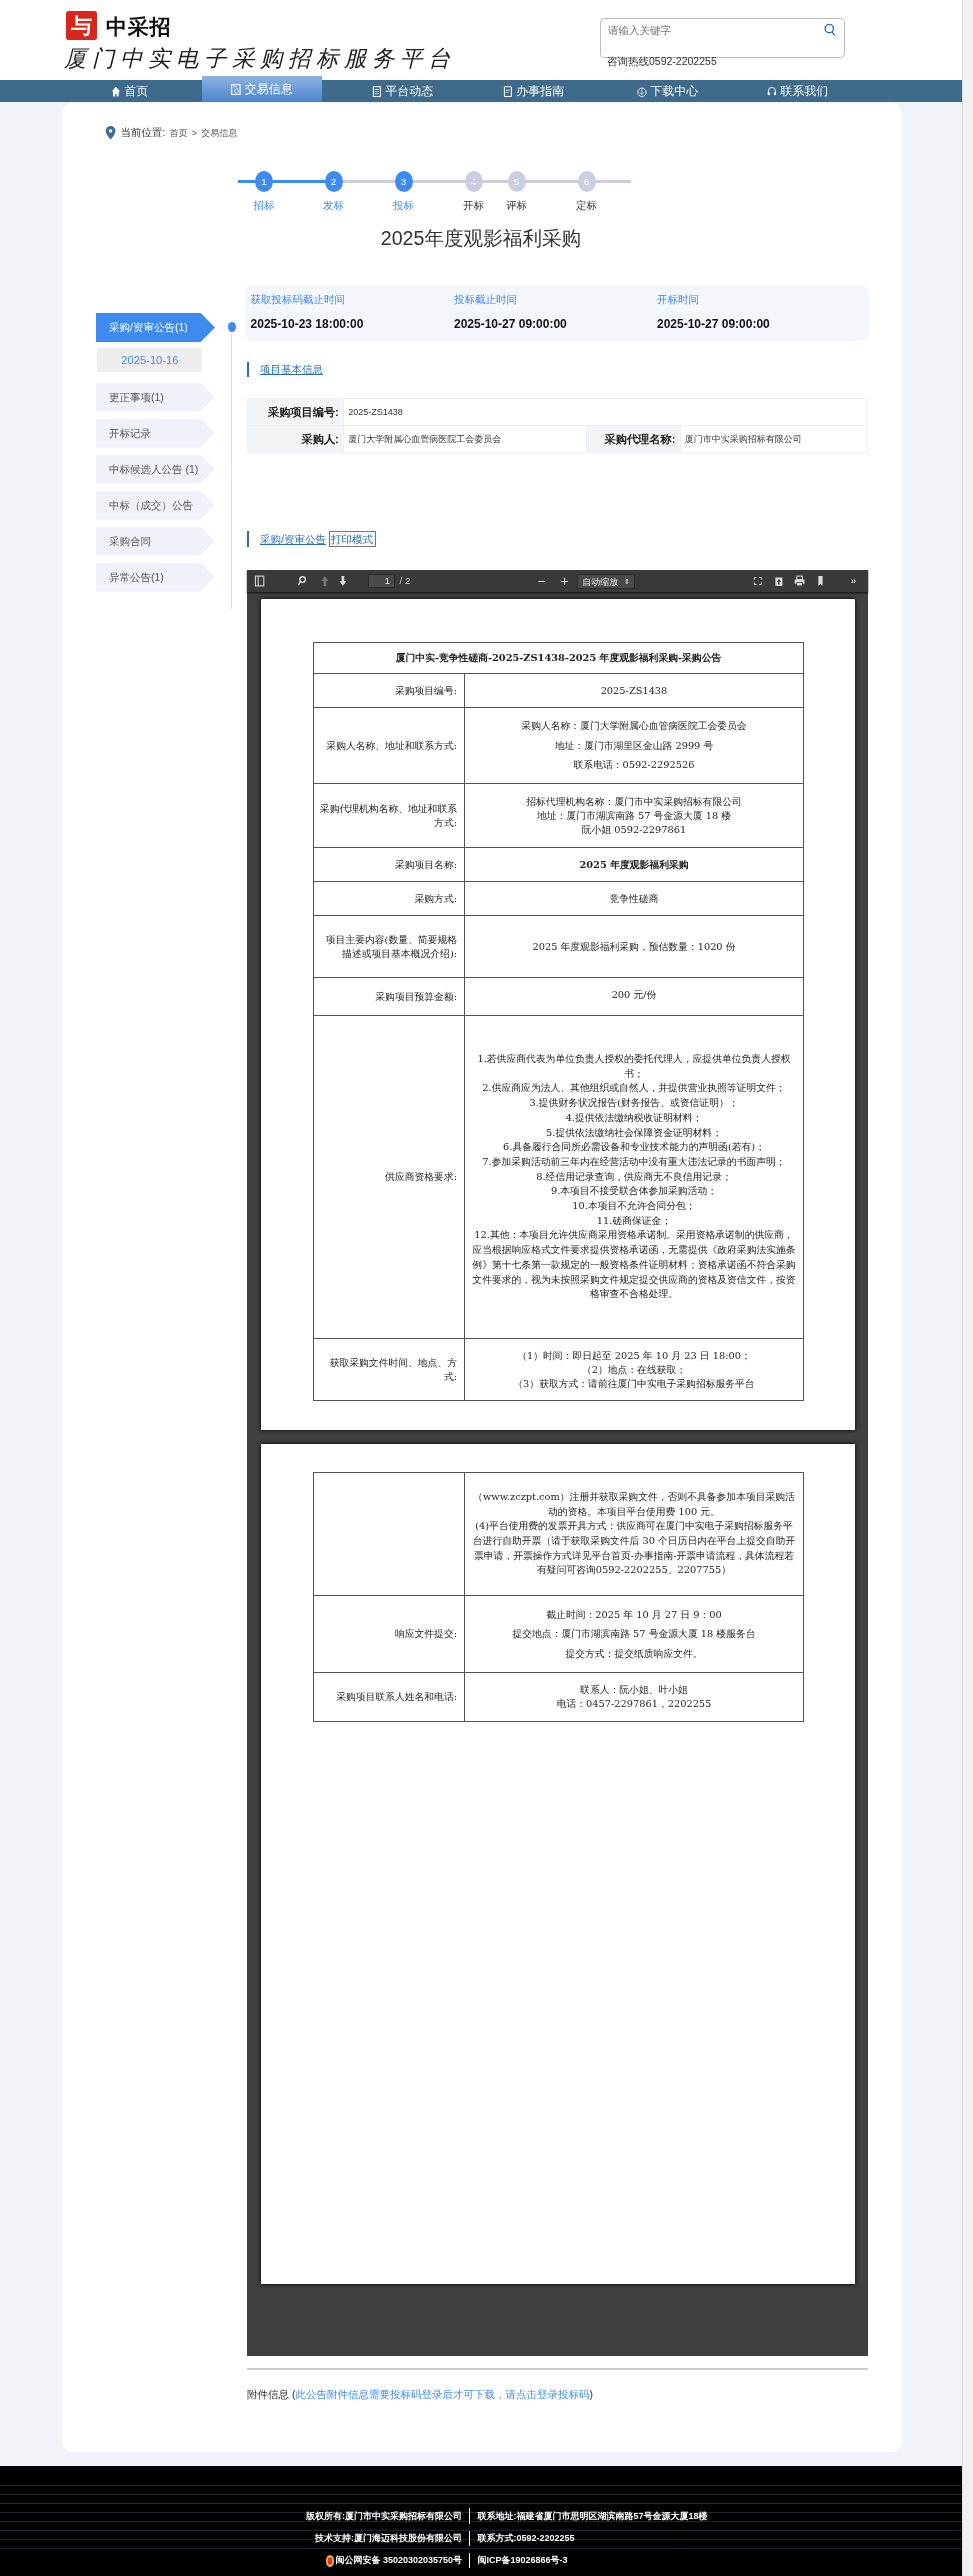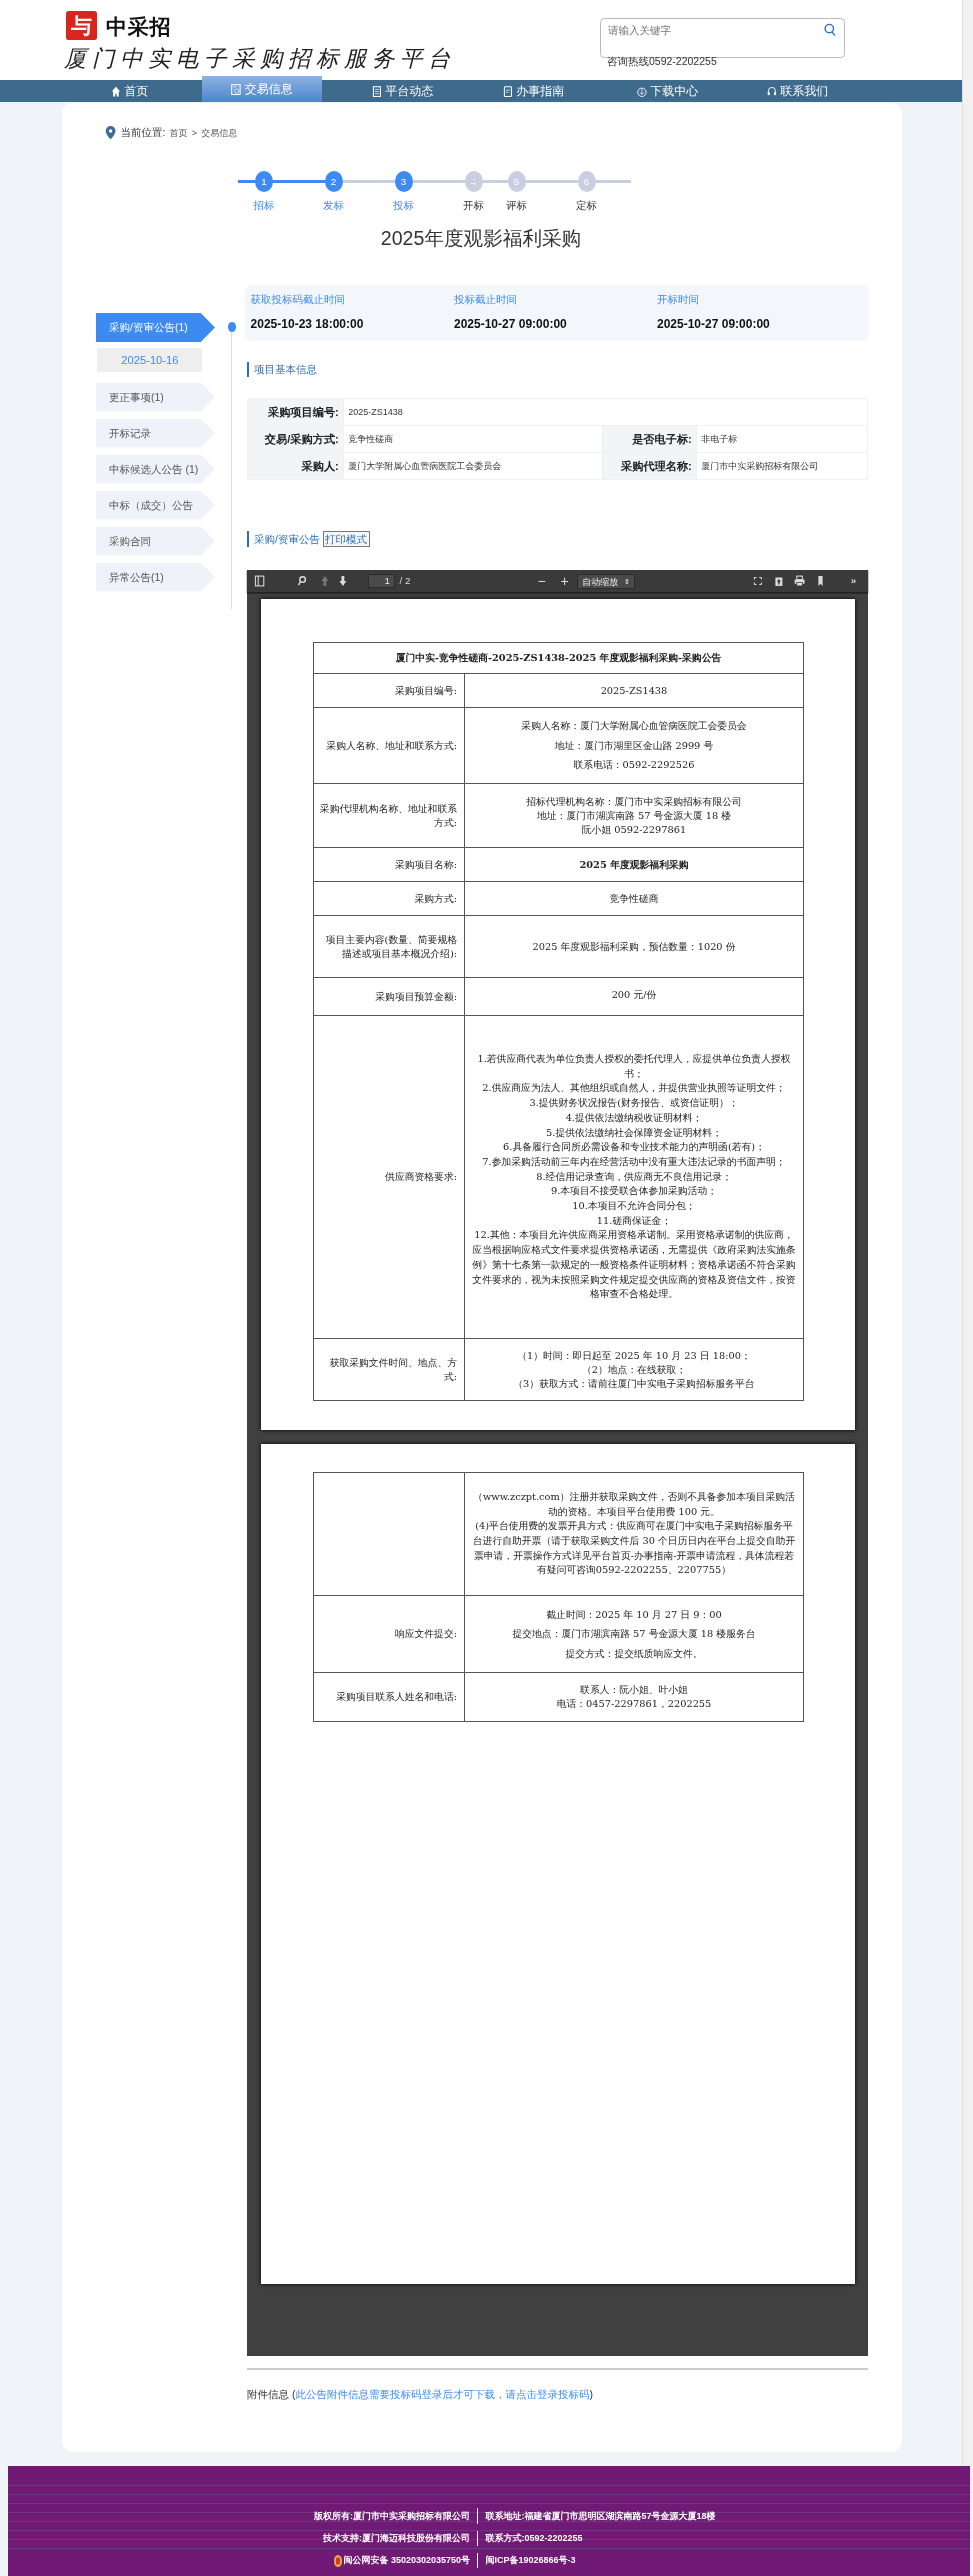--- a/index.html
+++ b/index.html
@@ -32,42 +32,42 @@
 .side-item span{position:relative;}
 .side-item.active{color:#fff;}
 .side-item.active .bg{background:#3d8bf0;}
 .side-date{width:105px;height:24.5px;margin:-1.4px 0 10.5px 1.4px;background:#eee;color:#3d8bf0;text-align:center;line-height:24.5px;font-size:11.2px;}
 .timeline-dot{position:absolute;left:228px;top:322px;width:8.4px;height:9.8px;border-radius:50%;background:#3d8bf0;}
 .timeline-line{position:absolute;left:231px;top:329px;width:0.7px;height:280px;background:#ddd;}
 .times{position:absolute;left:245px;top:285px;width:624px;height:56px;background:#f3f6fa;border-radius:7px;}
 .time-col{position:absolute;top:8.4px;}
 .time-col .t-label{font-size:10.5px;color:#3d8bf0;}
 .time-col .t-val{margin-top:9.8px;font-size:12px;font-weight:bold;color:#111;}
-.sect-title{position:absolute;left:247px;font-size:10.5px;color:#2a6fb8;border-left:2.1px solid #2a6fb8;padding-left:5px;line-height:15.4px;}
+.sect-title{position:absolute;left:247px;font-size:10.5px;color:#2a6fb8;border-left:2.1px solid #2a6fb8;padding-left:11px;line-height:15.4px;text-decoration:underline;}
 .info-table{position:absolute;left:247px;top:398px;width:621px;border-collapse:collapse;font-size:9px;}
 .info-table td{border:0.7px solid #eef0f2;height:27px;}
 .info-table td.k{background:#f2f4f6;text-align:right;font-size:11.2px;font-weight:bold;color:#222;padding-right:4.2px;width:96px;}
 .info-table td.k2{width:94px;}
 .info-table td.v{padding-left:4.2px;color:#333;}
 .print-btn{display:inline-block;border:0.7px solid #777;background:#f6f6f6;color:#2a6fb8;padding:0 1.4px;margin-left:2.8px;font-size:10.5px;line-height:14px;}
 .pdf{position:absolute;left:247px;top:570px;width:621px;height:1786px;background:#404040;}
 .pdf-toolbar{position:absolute;left:0;top:0;width:621px;height:23px;background:#3a3a3a;border-bottom:0.7px solid #222;box-shadow:0 0.7px 1.4px #000;}
 .tb{position:absolute;top:4.2px;height:14px;color:#ddd;font-size:9.8px;line-height:14px;text-align:center;}
 .page-input{position:absolute;left:121px;top:3.5px;width:27px;height:14.7px;background:#4a4a4a;border:0.7px solid #2c2c2c;color:#eee;font-size:9px;text-align:right;padding-right:4.2px;line-height:13.3px;}
 .zoom-select{position:absolute;left:330px;top:3.5px;width:58px;height:15.4px;background:#4a4a4a;border:0.7px solid #2c2c2c;color:#eee;font-size:9px;line-height:14px;padding-left:4.2px;}
 .pdf-page{position:absolute;left:14px;width:594px;background:#fff;box-shadow:0 0 4.2px #000;}
 .doc-table{position:absolute;left:52px;width:491px;border-collapse:collapse;font-family:"DejaVu Serif","Liberation Serif",serif;font-size:9.8px;color:#222;}
 .doc-table td{border:1.4px solid #555;vertical-align:middle;line-height:14px;text-align:center;}
 .doc-table td.dk{width:151px;text-align:right;padding:4.2px 7px 4.2px 4.2px;}
 .doc-table td.dv{padding:4.2px 7px;}
 .doc-title{text-align:center;font-weight:bold;height:31px;}
 .attach{position:absolute;left:247px;top:2388px;font-size:10.5px;color:#333;}
 .attach a{color:#3d8bf0;text-decoration:none;}
 .attach-line{position:absolute;left:247px;top:2368px;width:621px;height:2.1px;background:#ccc;}
-.footer{position:absolute;left:8px;top:2466px;width:962px;height:110px;background:#701a75;}
+.footer{position:absolute;left:0;top:2466px;width:962px;height:110px;background:#000000;}
 .footer-grid{position:absolute;left:0;top:14px;width:962px;height:77px;opacity:0.3;background:repeating-linear-gradient(0deg,transparent 0 8.4px,#6b7f91 8.4px 9px);}
 .footer-rows{position:absolute;left:0;top:41px;width:962px;}
 .f-row{display:flex;height:18px;line-height:18px;font-size:9px;color:#fff;font-weight:bold;margin-bottom:4.2px;}
 .f-left{width:469px;text-align:right;padding-right:7px;}
 .f-sep{width:1.4px;background:#fff;margin:1.4px 0;}
 .f-right{padding-left:7px;}
 .badge-icon{display:inline-block;width:8.4px;height:11.2px;border-radius:50%;background:radial-gradient(#d33 40%,#e0b040 45%);vertical-align:middle;margin-right:1.4px;}
 </style>
 </head>
 <body>
@@ -212,26 +212,20 @@
   </div>
 </div>
 
 <div class="sect-title" style="top:362px;">项目基本信息</div>
 
 <table class="info-table">
   <tbody>
       <tr>
         <td class="k">采购项目编号:</td>
         <td class="v" colspan="3">2025-ZS1438</td>
-      </tr>
-  <tr>
-        <td class="k">交易/采购方式:</td>
-        <td class="v" style="width:259px;">竞争性磋商</td>
-        <td class="k k2">是否电子标:</td>
-        <td class="v">非电子标</td>
       </tr>
   <tr>
         <td class="k">采购人:</td>
         <td class="v">厦门大学附属心血管病医院工会委员会</td>
         <td class="k k2">采购代理名称:</td>
         <td class="v">厦门市中实采购招标有限公司</td>
       </tr>
 </tbody>
   </table>
 

